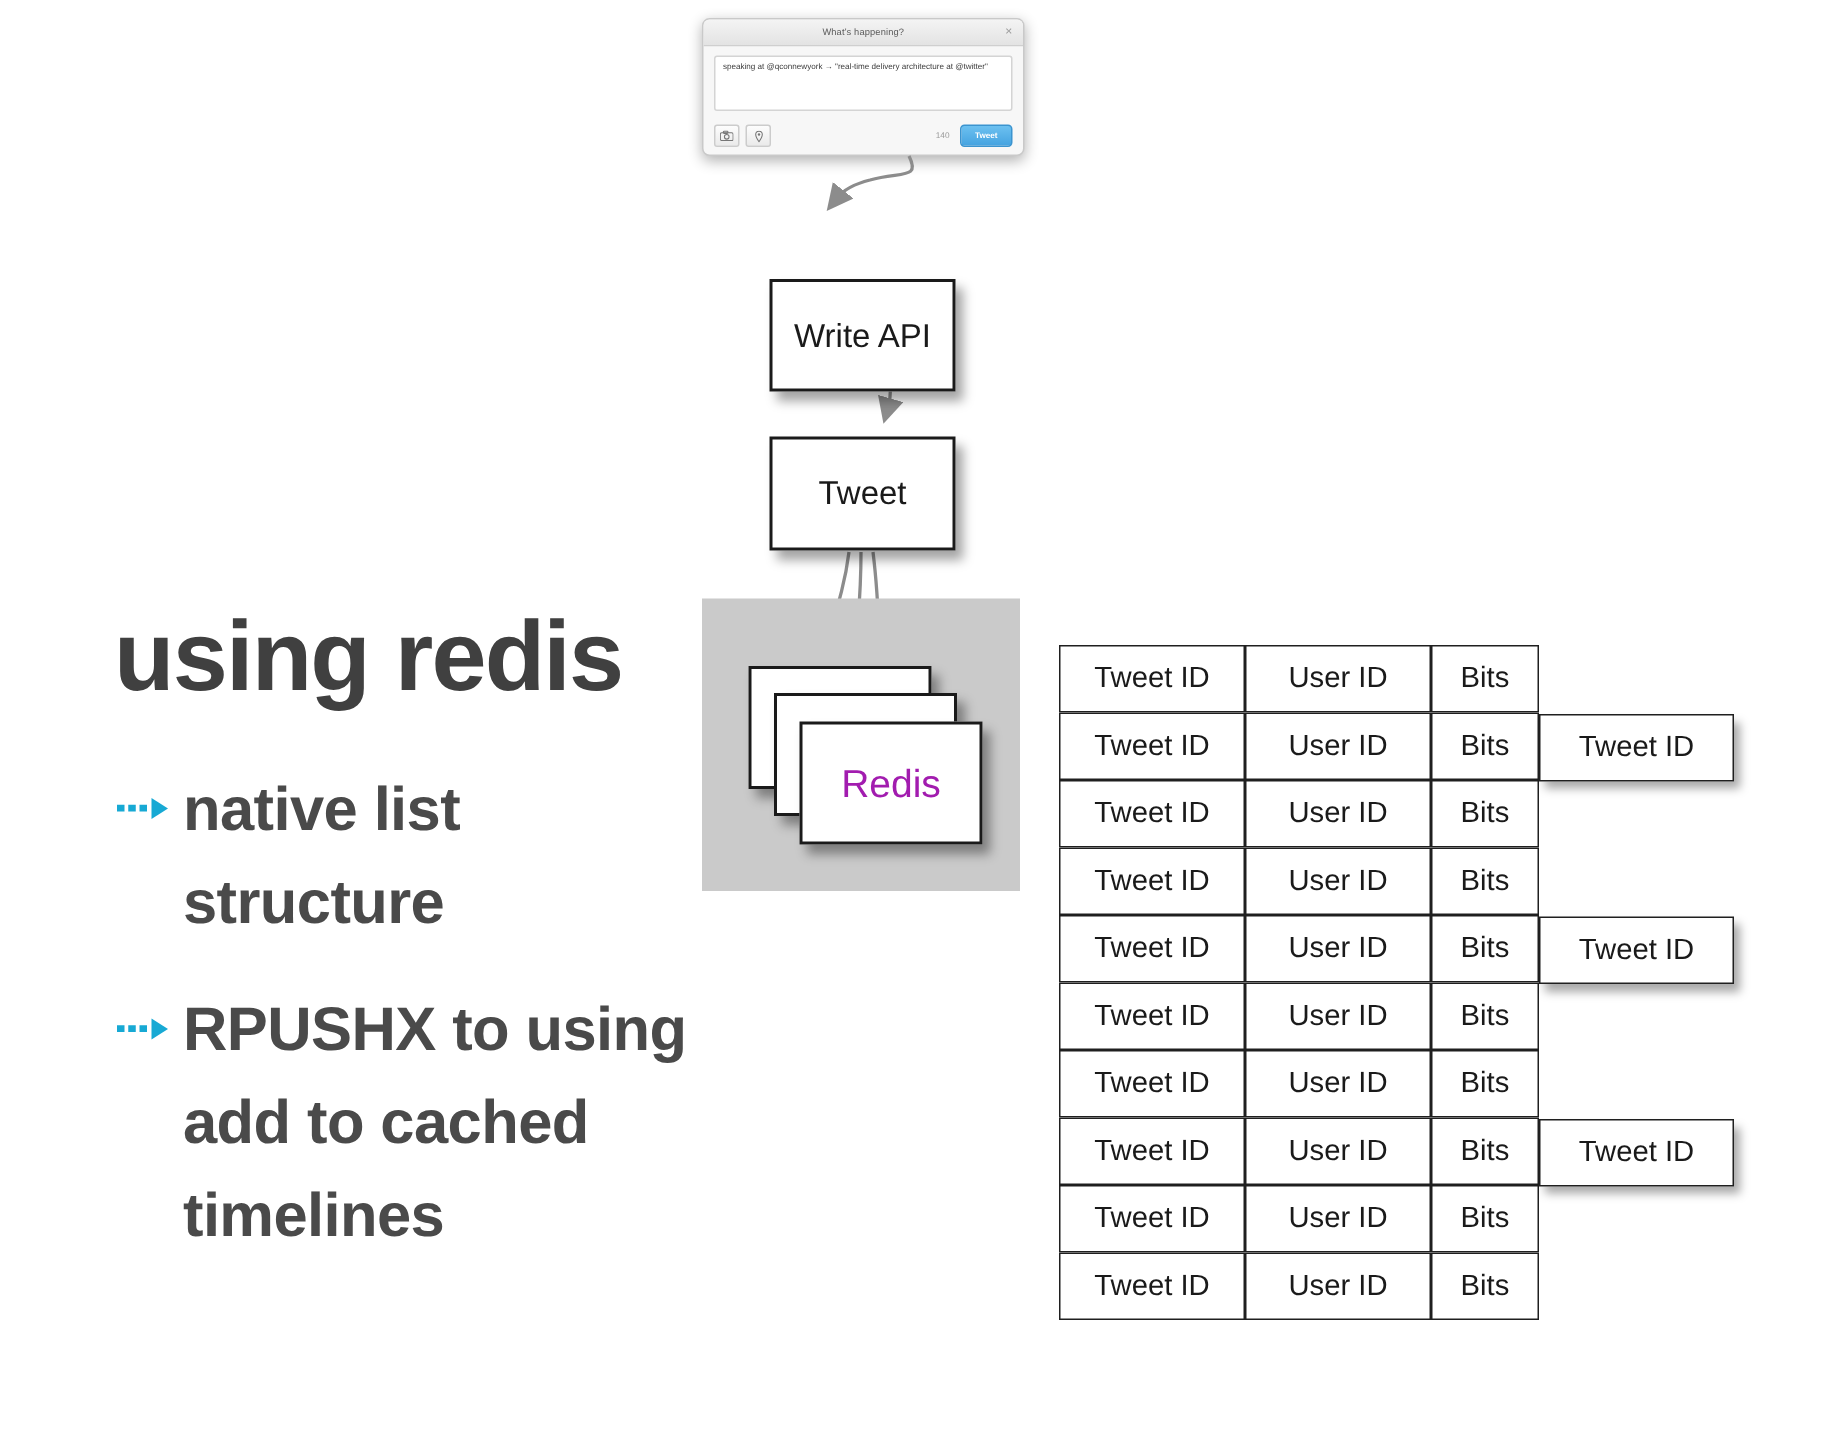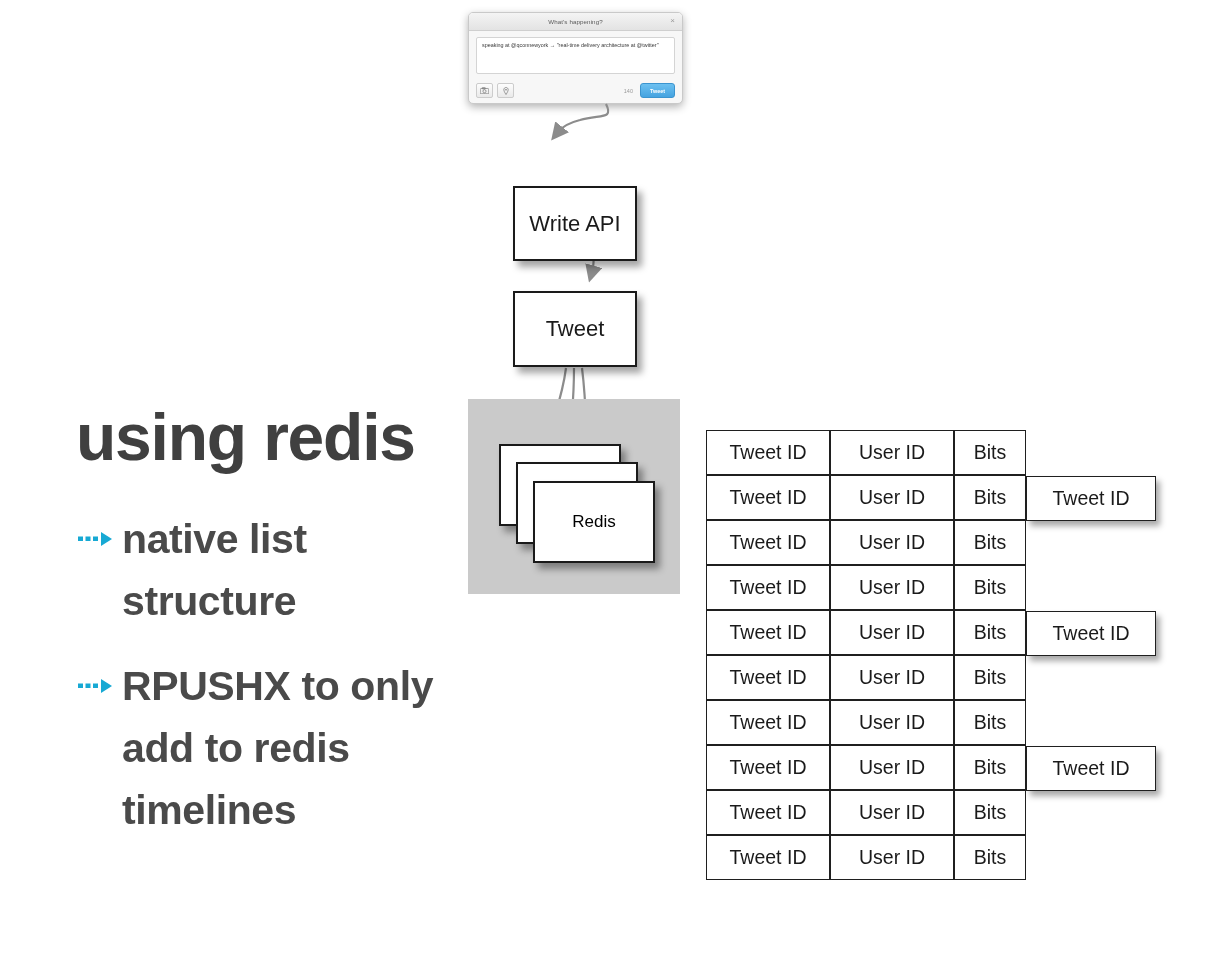--- a/index.html
+++ b/index.html
@@ -161,22 +161,22 @@
     position: absolute;
     background: #ffffff;
     border: 2.5px solid #1a1a1a;
     box-shadow: 5px 6px 7px rgba(0,0,0,0.38);
     box-sizing: border-box;
     display: flex;
     align-items: center;
     justify-content: center;
   }
   .redis-box span {
-    font-size: 17px;
-    color: #000000;
+    font-size: 26px;
+    color: #a21caf;
   }
   #redis-1 { left: 499px; top: 444px; width: 122px; height: 82px; }
   #redis-2 { left: 516px; top: 462px; width: 122px; height: 82px; }
   #redis-3 { left: 533px; top: 481px; width: 122px; height: 82px; }
 
   
   #flow-arrows {
     position: absolute;
     left: 0;
     top: 0;
@@ -349,21 +349,21 @@
   </div>
   <div class="bullet">
     <div class="bullet-marker">
       <svg width="38" height="16" viewBox="0 0 38 16">
         <rect x="0" y="5.5" width="5" height="4.5" fill="#17a9d4"></rect>
         <rect x="7.5" y="5.5" width="5" height="4.5" fill="#17a9d4"></rect>
         <rect x="15" y="5.5" width="5" height="4.5" fill="#17a9d4"></rect>
         <path d="M23,1 L34,8 L23,15 z" fill="#17a9d4"></path>
       </svg>
     </div>
-    <div class="bullet-text">RPUSHX to only add to redis timelines</div>
+    <div class="bullet-text">RPUSHX to using add to cached timelines</div>
   </div>
 </div>
 
 <div class="table-shadow"></div>
 <table class="timeline-table">
   <tbody>
       <tr>
         <td class="col-tweet">Tweet ID</td>
         <td class="col-user">User ID</td>
         <td class="col-bits">Bits</td>

